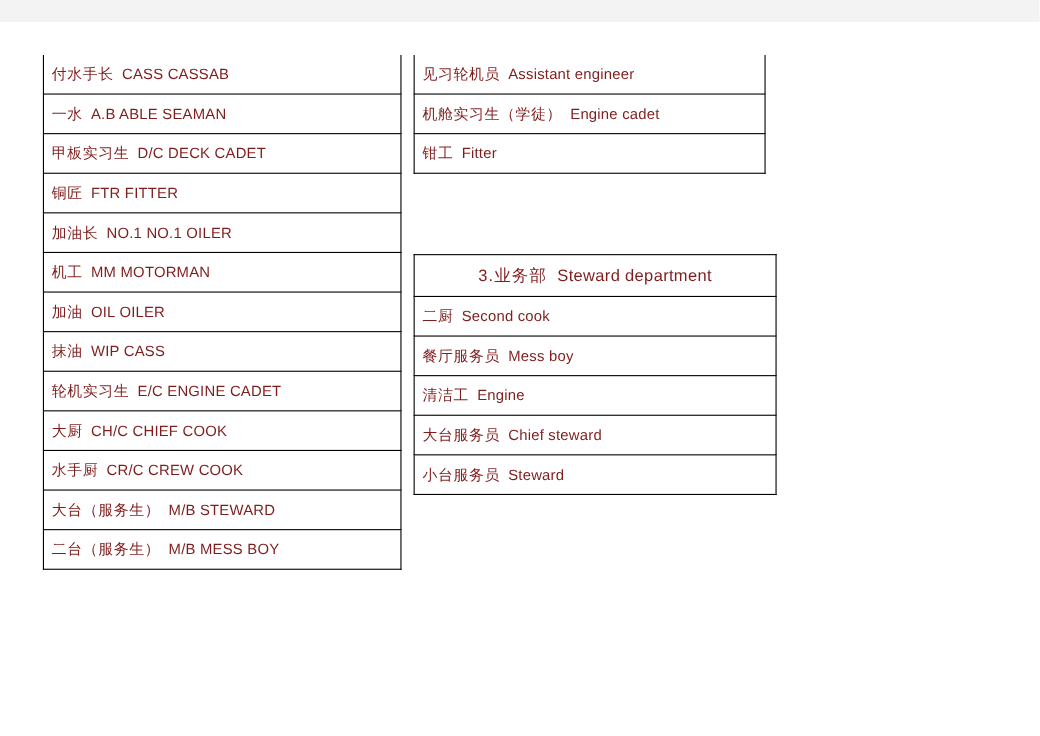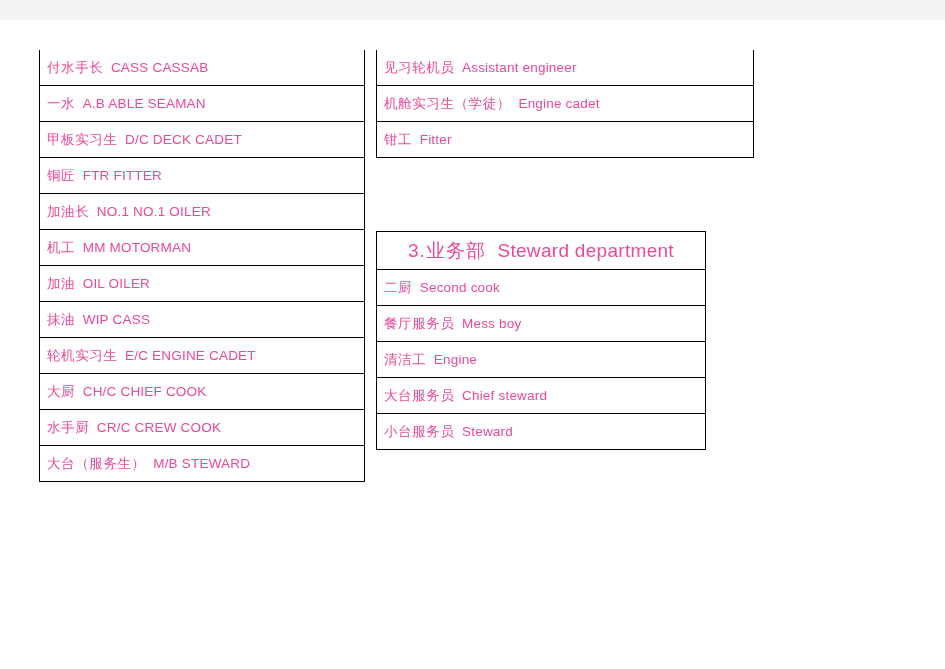--- a/index.html
+++ b/index.html
@@ -42,21 +42,21 @@
     border-collapse: collapse;
     table-layout: fixed;
     background: #ffffff;
   }
   .tbl td {
     border: 1px solid #000000;
     padding: 0 0 0 7px;
     vertical-align: middle;
     font-size: 13.5px;
     line-height: 1.15;
-    color: #ec4899;
+    color: #7f1d1d;
     white-space: nowrap;
     overflow: hidden;
   }
   
   .tbl.no-top-rule tr:first-child td {
     border-top: none;
   }
 
   .cell-cn {
     letter-spacing: 0.6px;
@@ -72,39 +72,39 @@
     width: 326px;
   }
   #table-deck-engine-ranks td {
     height: 35px;
   }
 
   
   #table-engine-continued {
     left: 376px;
     top: 30px;
-    width: 378px;
+    width: 320px;
   }
   #table-engine-continued td {
     height: 35px;
   }
 
   
   #table-steward-department {
     left: 376px;
     top: 211px;
     width: 330px;
   }
   #table-steward-department td {
     height: 35px;
   }
   #table-steward-department td.title-cell {
     text-align: center;
     padding: 0 4px;
-    font-size: 19px;
+    font-size: 15px;
     height: 37px;
     letter-spacing: 0.5px;
   }
   .title-cn {
     letter-spacing: 1px;
   }
   .title-en {
     letter-spacing: 0.3px;
   }
 </style>
@@ -146,20 +146,23 @@
         </tr>
         <tr>
           <td><span class="cell-cn">大厨</span>&nbsp;&nbsp;<span class="cell-en">CH/C CHIEF COOK</span></td>
         </tr>
         <tr>
           <td><span class="cell-cn">水手厨</span>&nbsp;&nbsp;<span class="cell-en">CR/C CREW COOK</span></td>
         </tr>
         <tr>
           <td><span class="cell-cn">大台（服务生）</span>&nbsp;&nbsp;<span class="cell-en">M/B STEWARD</span></td>
         </tr>
+        <tr>
+          <td><span class="cell-cn">二台（服务生）</span>&nbsp;&nbsp;<span class="cell-en">M/B MESS BOY</span></td>
+        </tr>
       </tbody>
   </table>
 
   <table class="tbl no-top-rule" id="table-engine-continued">
     <tbody>
         <tr>
           <td><span class="cell-cn">见习轮机员</span>&nbsp;&nbsp;<span class="cell-en">Assistant engineer</span></td>
         </tr>
         <tr>
           <td><span class="cell-cn">机舱实习生（学徒）</span>&nbsp;&nbsp;<span class="cell-en">Engine cadet</span></td>

